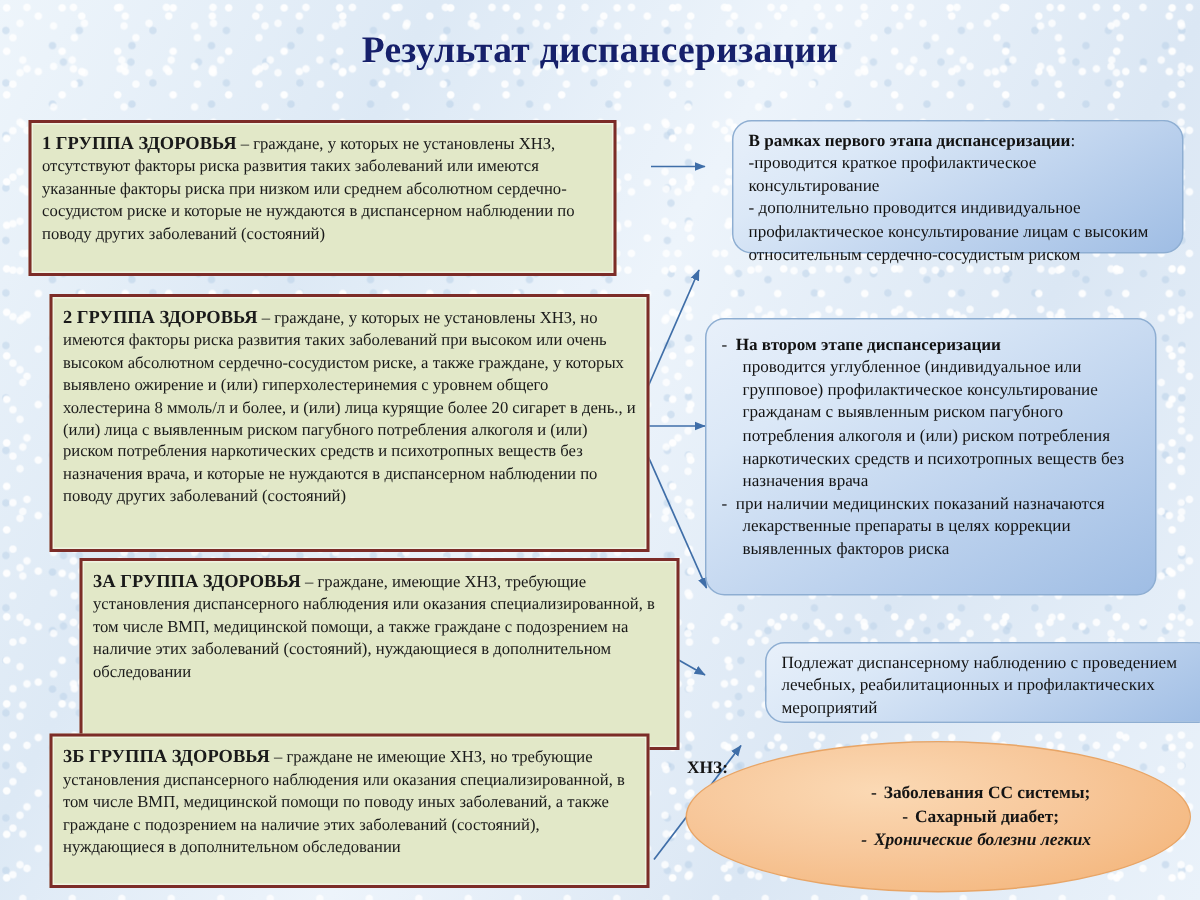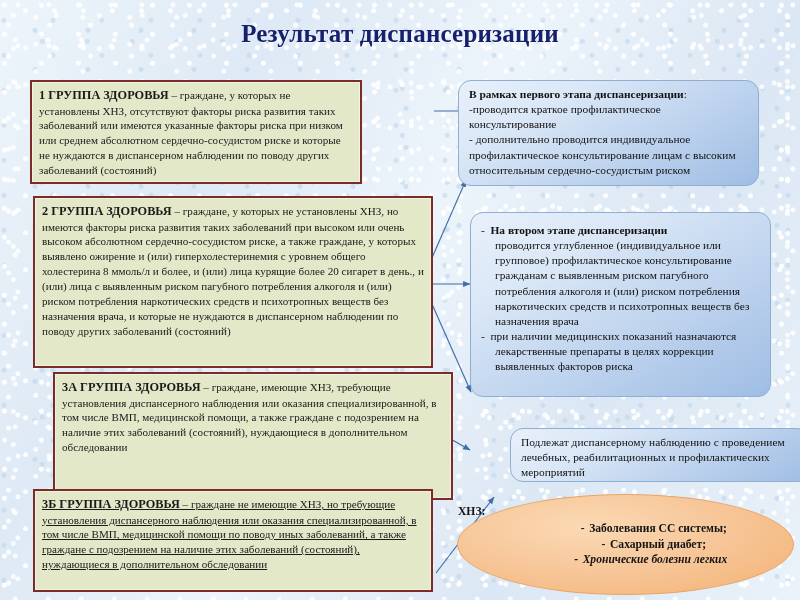--- a/index.html
+++ b/index.html
@@ -158,37 +158,37 @@
     <g stroke="#3f6ea8" stroke-width="1.15" fill="none" marker-end="url(#arrowhead)">
       <line x1="434" y1="111" x2="470" y2="111"></line>
       <line x1="421" y1="283" x2="466" y2="180"></line>
       <line x1="423" y1="284" x2="470" y2="284"></line>
       <line x1="424" y1="286" x2="471" y2="392"></line>
       <line x1="426" y1="425" x2="470" y2="450"></line>
       <line x1="436" y1="573" x2="494" y2="497"></line>
     </g>
   </svg>
 
-  <div class="green-box" style="left:30px; top:80px; width:332px; height:104px;">
+  <div class="green-box" style="left:19px; top:80px; width:392px; height:104px;">
     <span class="lead">1 ГРУППА ЗДОРОВЬЯ</span><span> – граждане, у которых не установлены ХНЗ, отсутствуют факторы риска развития таких заболеваний или имеются указанные факторы риска при низком или среднем абсолютном сердечно-сосудистом риске и которые не нуждаются в диспансерном наблюдении по поводу других заболеваний (состояний)</span>
   </div>
 
   <div class="green-box" style="left:33px; top:196px; width:400px; height:172px;">
     <span class="lead">2 ГРУППА ЗДОРОВЬЯ</span><span> – граждане, у которых не установлены ХНЗ, но имеются факторы риска развития таких заболеваний при высоком или очень высоком абсолютном сердечно-сосудистом риске, а также граждане, у которых выявлено ожирение и (или) гиперхолестеринемия с уровнем общего холестерина 8 ммоль/л и более, и (или) лица курящие более 20 сигарет в день., и (или) лица с выявленным риском пагубного потребления алкоголя и (или) риском потребления наркотических средств и психотропных веществ без назначения врача, и которые не нуждаются в диспансерном наблюдении по поводу других заболеваний (состояний)</span>
   </div>
 
   <div class="green-box" style="left:33px; top:372px; width:400px; height:128px;margin-left:20px;">
     <span class="lead">3А ГРУППА ЗДОРОВЬЯ</span><span> – граждане, имеющие ХНЗ, требующие установления диспансерного наблюдения или оказания специализированной, в том числе ВМП, медицинской помощи, а также граждане с подозрением на наличие этих заболеваний (состояний), нуждающиеся в дополнительном обследовании</span>
   </div>
 
-  <div class="green-box" style="left:33px; top:489px; width:400px; height:103px;text-decoration:underline;">
+  <div class="green-box" style="left:33px; top:489px; width:400px; height:103px;">
     <span class="lead">3Б  ГРУППА ЗДОРОВЬЯ</span><span> – граждане не имеющие ХНЗ, но требующие установления диспансерного наблюдения или оказания специализированной, в том числе ВМП, медицинской помощи по поводу иных заболеваний, а также граждане с подозрением на наличие этих заболеваний (состояний), нуждающиеся в дополнительном обследовании</span>
   </div>
 
-  <div class="blue-box" style="left:458px; top:80px; width:301px; height:106px;">
+  <div class="blue-box" style="left:488px; top:80px; width:301px; height:89px;">
     <span class="lead">В рамках первого этапа диспансеризации</span><span>:</span><br>
     <span>-проводится краткое профилактическое консультирование</span><br>
     <span>- дополнительно проводится индивидуальное профилактическое консультирование лицам с высоким относительным сердечно-сосудистым риском</span>
   </div>
 
   <div class="blue-box" style="left:470px; top:212px; width:301px; height:185px; padding-top:10px;">
     <span class="hang"><span>-</span>&nbsp;&nbsp;<span class="lead">На втором этапе диспансеризации</span></span>
     <span class="indent">проводится углубленное (индивидуальное или групповое) профилактическое консультирование гражданам с выявленным риском пагубного потребления алкоголя и (или) риском потребления наркотических средств и психотропных веществ без назначения врача</span>
     <span class="hang"><span>-</span>&nbsp;&nbsp;<span>при наличии медицинских показаний назначаются лекарственные препараты в целях  коррекции выявленных факторов риска</span></span>
   </div>

